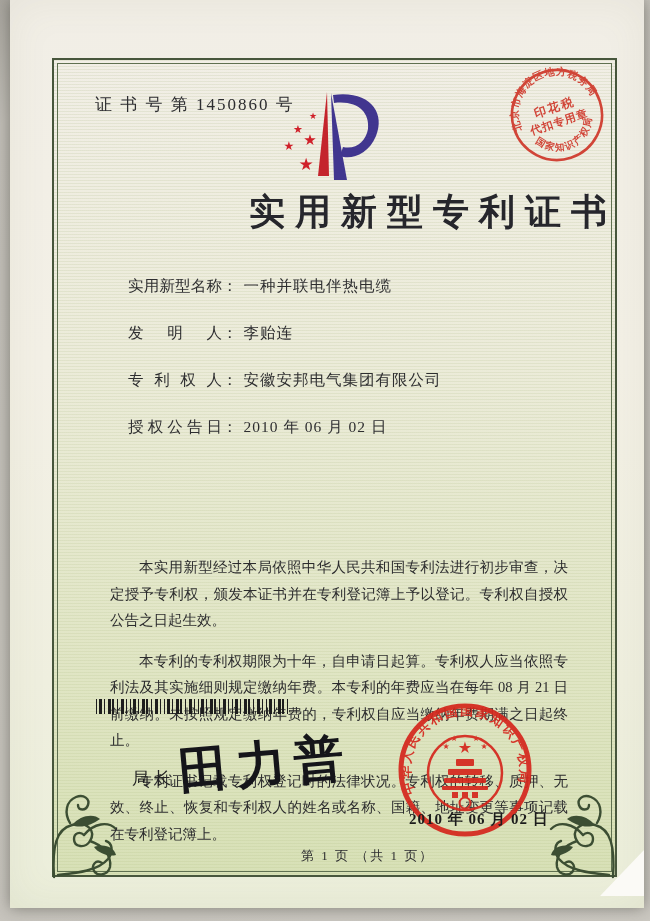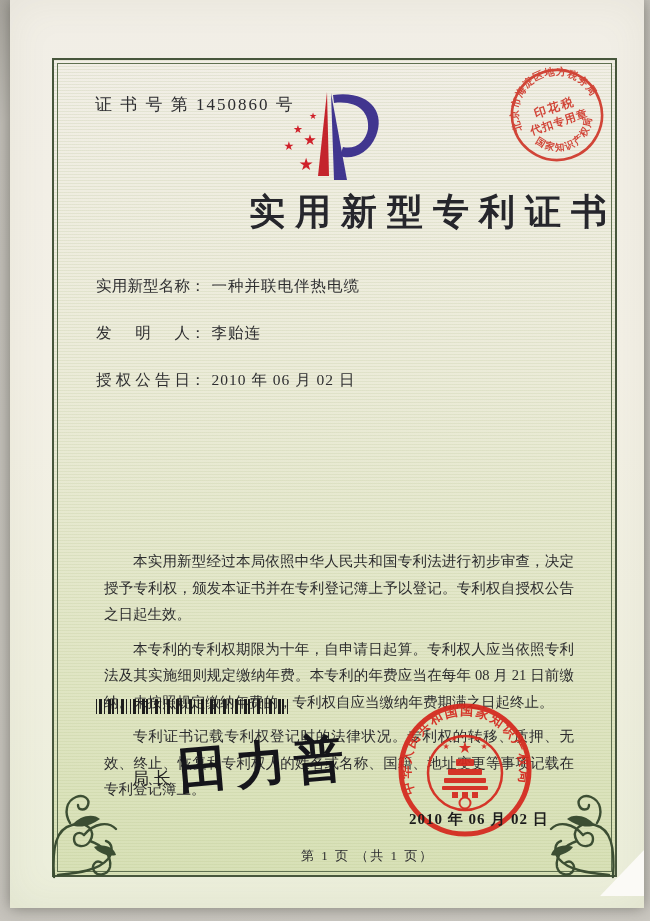--- a/index.html
+++ b/index.html
@@ -38,29 +38,29 @@
   .logo{position:absolute;left:253px;top:86px;width:150px;height:104px;}
   .tax-stamp{
     position:absolute;left:498px;top:66px;width:98px;height:98px;
     transform:rotate(-18deg);opacity:.92;
   }
   .title{
     position:absolute;left:42px;top:188px;width:565px;text-align:right;
     font-size:36px;font-weight:bold;color:#26262c;letter-spacing:10px;text-indent:10px;
   }
   .fields{position:absolute;left:86px;top:276px;width:480px;}
-  .frow{height:47px;font-size:15.5px;color:#2e2e30;white-space:nowrap;}
+  .frow{height:47px;font-size:15.5px;color:#2e2e30;white-space:nowrap;margin-left:32px;}
   .flabel{display:inline-block;width:94px;text-align:justify;text-align-last:justify;}
   .fcolon{display:inline-block;margin-right:6px;}
   .fvalue{letter-spacing:1px;}
   .bodytext{
     position:absolute;left:86px;top:540px;width:486px;
     font-size:14.5px;line-height:26.5px;color:#2c2c2e;text-align:justify;
   }
-  .bodytext p{margin:8px;text-indent:2em;}
+  .bodytext p{margin:14px;text-indent:2em;}
   .barcode{
     position:absolute;left:86px;top:699px;width:192px;height:15px;
     background:repeating-linear-gradient(90deg,
       #1d1d1d 0 1px,rgba(0,0,0,0) 1px 3px,
       #1d1d1d 3px 6px,rgba(0,0,0,0) 6px 8px,
       #1d1d1d 8px 9px,rgba(0,0,0,0) 9px 12px,
       #1d1d1d 12px 15px,rgba(0,0,0,0) 15px 16px,
       #1d1d1d 16px 18px,rgba(0,0,0,0) 18px 21px,
       #1d1d1d 21px 22px,rgba(0,0,0,0) 22px 25px,
       #1d1d1d 25px 28px,rgba(0,0,0,0) 28px 30px,
@@ -155,20 +155,23 @@
   </svg>
 
   <div class="title">实用新型专利证书</div>
 
   <div class="fields">
     <div class="frow">
       <span class="flabel">实用新型名称</span><span class="fcolon">：</span><span class="fvalue">一种并联电伴热电缆</span>
     </div>
     <div class="frow">
       <span class="flabel">发明人</span><span class="fcolon">：</span><span class="fvalue">李贻连</span>
+    </div>
+    <div class="frow">
+      <span class="flabel">专利权人</span><span class="fcolon">：</span><span class="fvalue">安徽安邦电气集团有限公司</span>
     </div>
     <div class="frow">
       <span class="flabel">授权公告日</span><span class="fcolon">：</span><span class="fvalue">2010 年 06 月 02 日</span>
     </div>
   </div>
 
   <div class="bodytext">
     <p>本实用新型经过本局依照中华人民共和国专利法进行初步审查，决定授予专利权，颁发本证书并在专利登记簿上予以登记。专利权自授权公告之日起生效。</p>
     <p>本专利的专利权期限为十年，自申请日起算。专利权人应当依照专利法及其实施细则规定缴纳年费。本专利的年费应当在每年 08 月 21 日前缴纳。未按照规定缴纳年费的，专利权自应当缴纳年费期满之日起终止。</p>
     <p>专利证书记载专利权登记时的法律状况。专利权的转移、质押、无效、终止、恢复和专利权人的姓名或名称、国籍、地址变更等事项记载在专利登记簿上。</p>

